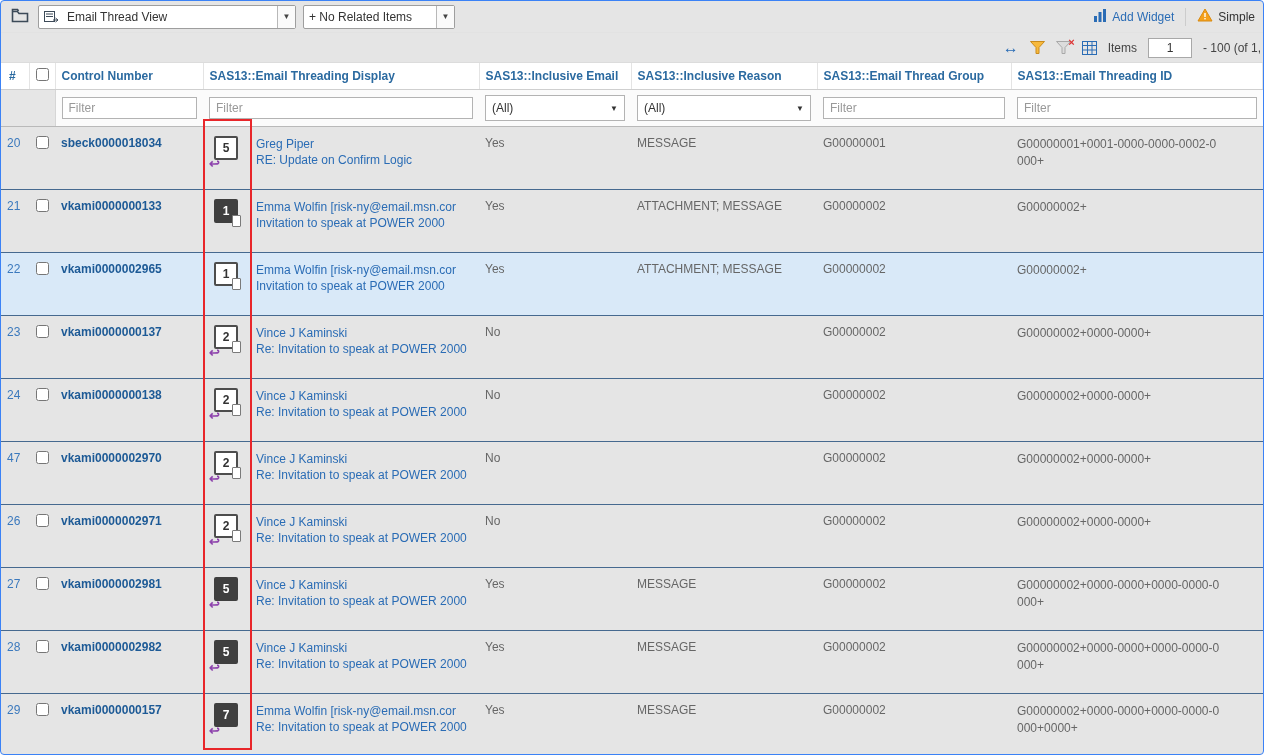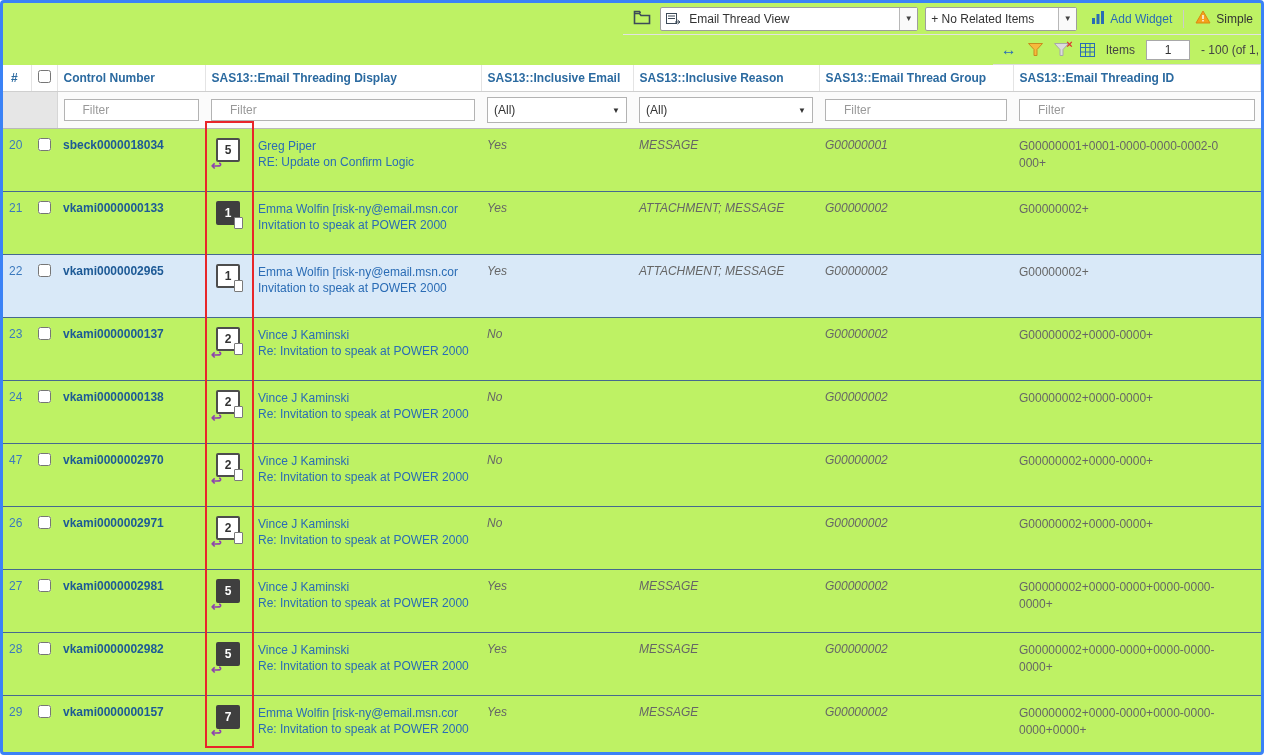--- a/index.html
+++ b/index.html
@@ -1,19 +1,19 @@
 <!DOCTYPE html>
 <html><head>
 <meta charset="utf-8">
 <style>
   * { box-sizing: border-box; margin: 0; padding: 0; }
   html,body { background:#fff; }
   body { font-family:"Liberation Sans", sans-serif; font-size:12px; color:#333; }
-  .app { width:1264px; height:755px; border:3px solid #3b82f6; border-radius:4px; overflow:hidden;
-         background:#bef264; display:flex; flex-direction:column; position:relative;align-items:flex-end; }
+  .app { width:1264px; height:755px; border:1px solid #3b82f6; border-radius:4px; overflow:hidden;
+         background:#e5e5e5; display:flex; flex-direction:column; position:relative; }
 
   
   .toolbar1 { flex:0 0 32px; display:flex; align-items:center; gap:7px; padding:0 8px;
               border-bottom:1px solid #e2e2e2; overflow:hidden; white-space:nowrap; }
   .icon-btn { background:none; border:none; display:flex; align-items:center; cursor:pointer; padding:2px; }
   .dropdown { height:24px; border:1px solid #9e9e9e; border-radius:2px; display:flex; align-items:center;
               background:#fff; cursor:pointer; }
   .view-dd { width:258px; }
   .related-dd { width:152px; }
   .dd-icon { padding:0 3px 0 5px; display:flex; align-items:center; }
@@ -39,35 +39,35 @@
   .table-wrap { flex:1; position:relative; overflow:hidden; }
   table { width:100%; border-collapse:collapse; table-layout:fixed; }
   thead th { text-align:left; font-weight:bold; color:#2b6aa0; padding:5px 8px 5px 6px; height:26px;
              border-right:1px solid #e4e4e4; border-bottom:1px solid #cfcfcf; background:#fff;
              white-space:nowrap; overflow:hidden; font-size:12px; }
   thead th.th-num { padding-left:8px; }
   thead th.th-check, td.col-check { text-align:center; padding-left:2px; padding-right:2px; }
   .filter-row th { padding:5px 6px; background:#fbfbfb; border-right:none; border-bottom:1px solid #b9b9b9;
                    height:32px; font-weight:normal; }
   .filter-row th.corner { background:#e6e6e6; border-right:1px solid #d6d6d6; }
-  .filter-input { width:100%; height:22px; border:1px solid #b3b3b3; padding:0 18px; font:inherit; color:#333; background:#fff; }
+  .filter-input { width:100%; height:22px; border:1px solid #b3b3b3; padding:0 6px; font:inherit; color:#333; background:#fff; }
   .filter-input::placeholder { color:#999; }
   .fake-select { width:100%; height:22px; border:1px solid #b3b3b3; background:#fff; display:flex;
                  align-items:center; justify-content:space-between; padding:12px 6px; cursor:pointer; color:#333; }
   .sel-caret { font-size:8px; color:#333; }
 
   tbody td { vertical-align:top; padding:9px 8px 0 6px; border-bottom:1px solid #46698f; height:63px;
              overflow:hidden; }
   tbody tr.selected td { background:#d9e9f8;margin-top:48px; }
   a { text-decoration:none; cursor:pointer; }
   .row-num { color:#3b79bd; }
   .control-link { color:#1d5a96; font-weight:bold; }
   .sender { color:#2a6cb5; font-weight:normal; display:block; line-height:1.35; white-space:nowrap; overflow:hidden; }
   .subject { color:#2a6cb5; display:block; line-height:1.35; white-space:nowrap; overflow:hidden; }
-  .cell-val { color:#666;font-style:italic; }
+  .cell-val { color:#666; }
   td.col-tid { color:#666; word-break:break-all; padding-right:40px; line-height:1.45; }
   td.col-reason, td.col-incl, td.col-group { color:#666; }
 
   .display-flex { display:flex; gap:9px; }
   .badge-wrap { position:relative; flex:0 0 38px; width:38px; height:42px; cursor:pointer; }
   .badge { position:absolute; left:5px; top:0; width:24px; height:24px; display:flex; align-items:center;
            justify-content:center; font-weight:bold; font-size:12px; border-radius:2px; }
   .badge.light { background:#fff; border:2px solid #4d4d4d; color:#333; }
   .badge.dark  { background:#3f3f3f; border:2px solid #3f3f3f; color:#fff; }
   .doc-icon { position:absolute; left:23px; top:16px; width:9px; height:12px; background:#fff;

